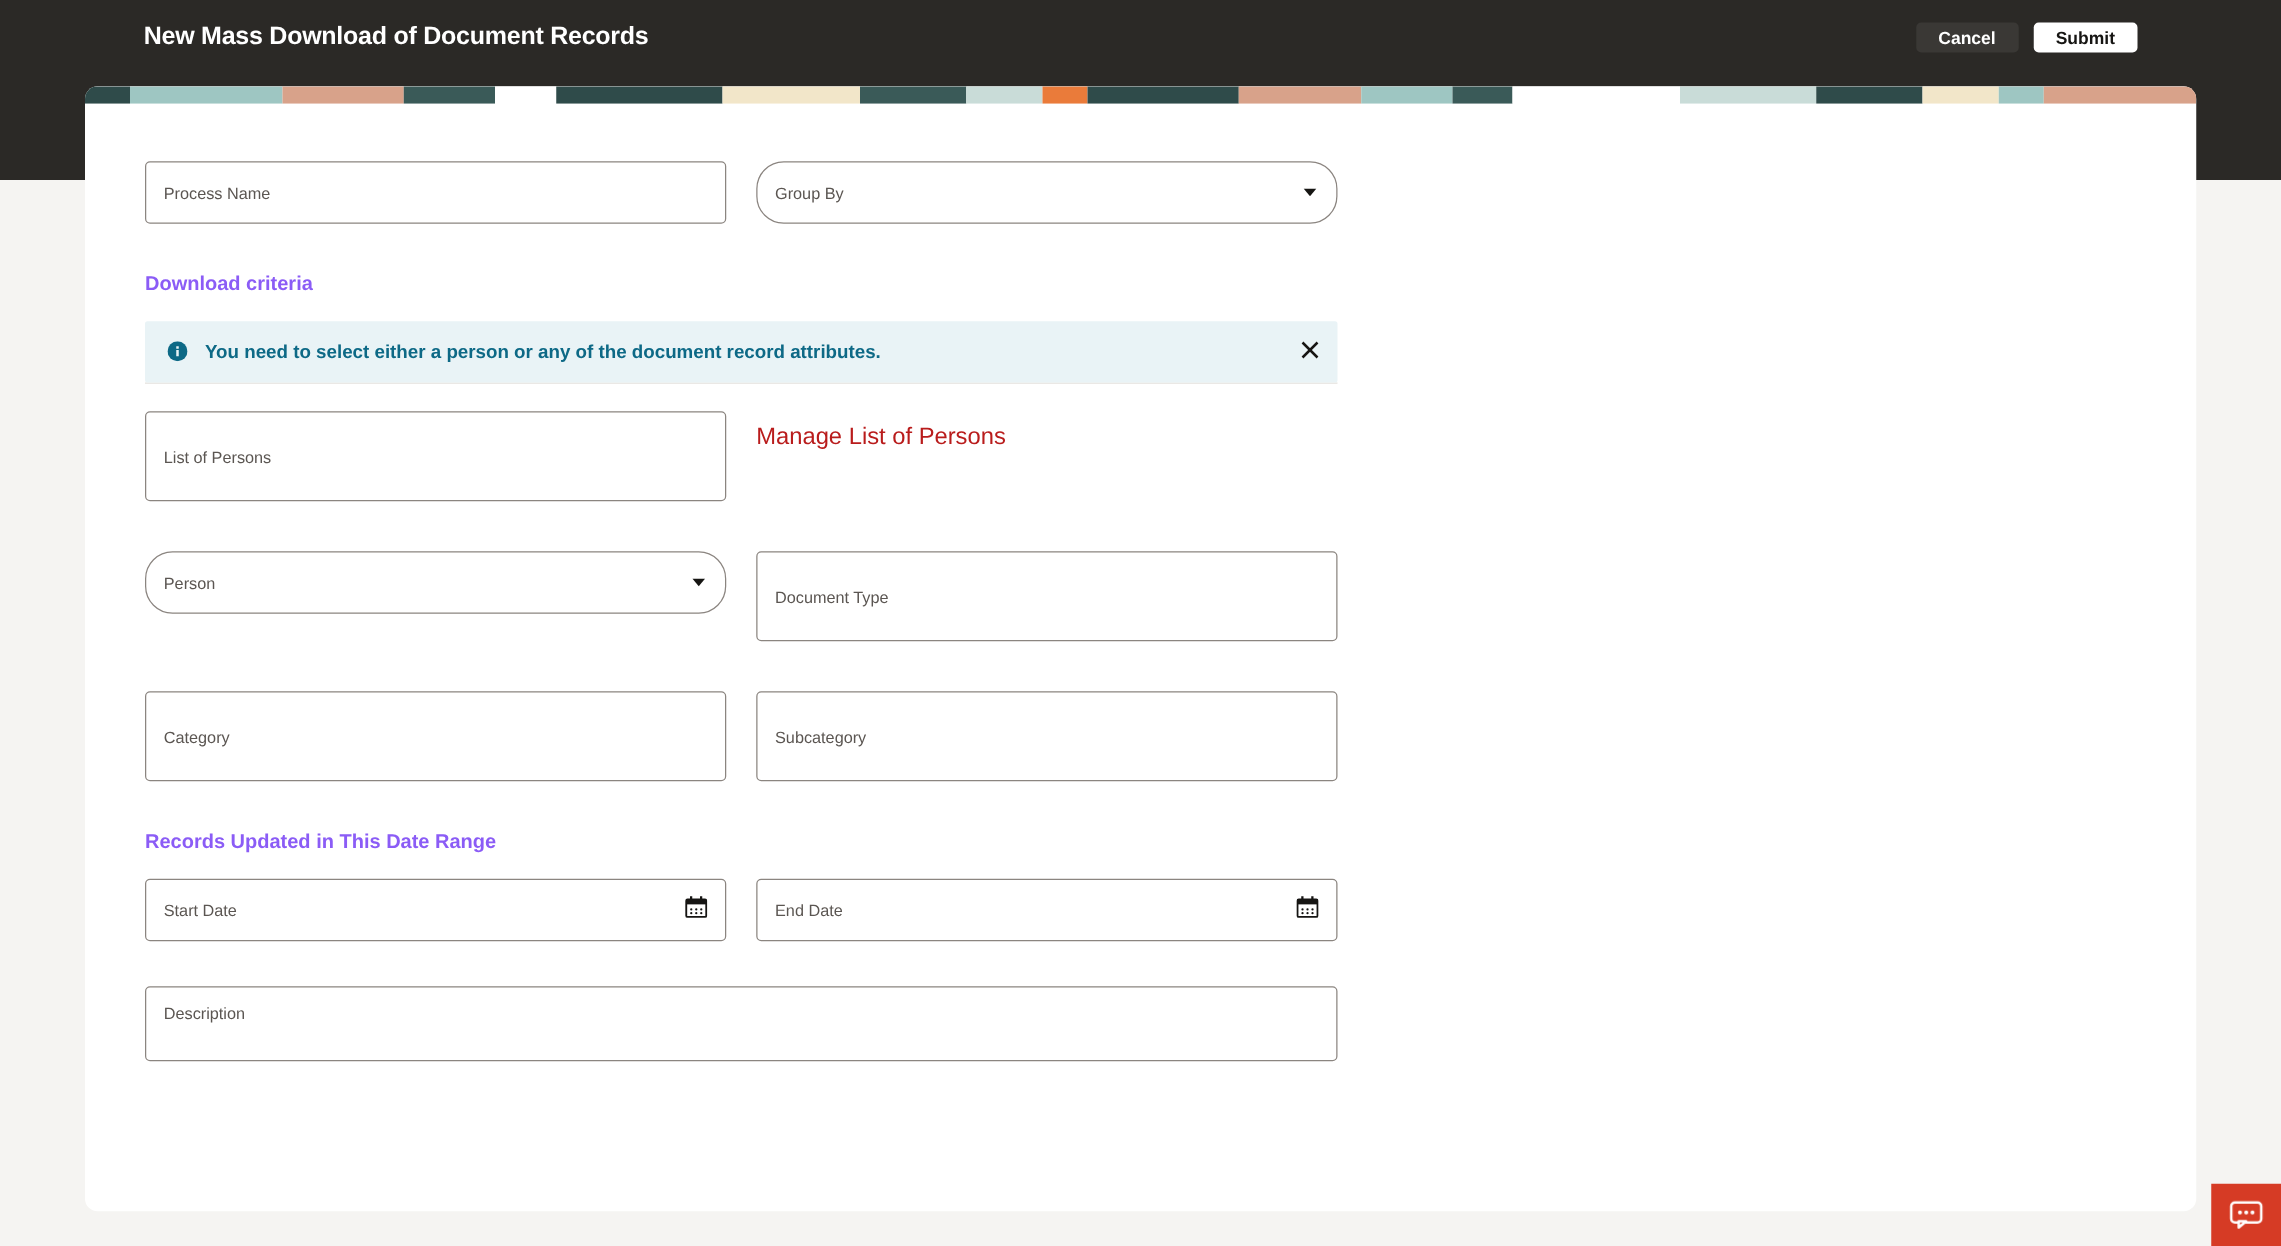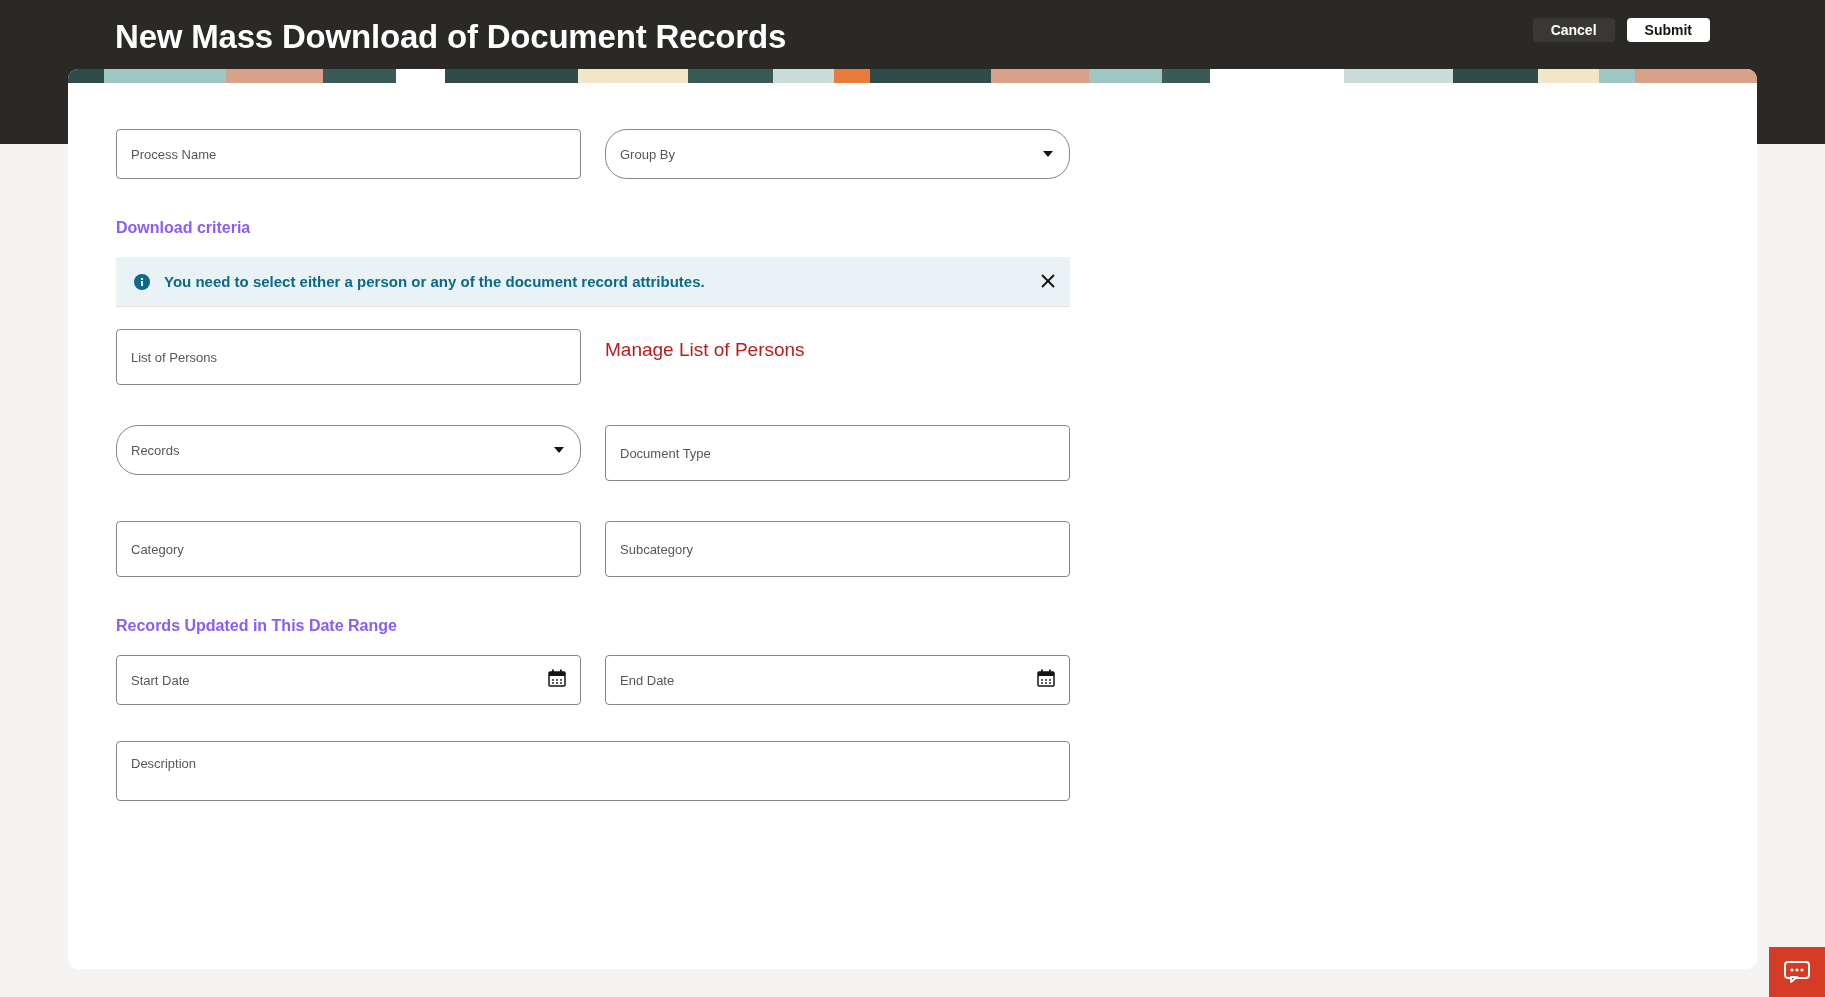--- a/index.html
+++ b/index.html
@@ -16,21 +16,21 @@
     position: relative;
   }
   .header-inner {
     display: flex;
     align-items: flex-start;
     justify-content: space-between;
     padding: 18px 115px 0 115px;
   }
   .page-title {
     color: #fff;
-    font-size: 33px;
+    font-size: 20px;
     font-weight: 700;
     letter-spacing: -0.2px;
   }
   .header-actions {
     display: flex;
     gap: 12px;
   }
   .btn {
     border: none;
     border-radius: 4px;
@@ -90,21 +90,21 @@
     height: 50px;
     border: 1px solid #8b8580;
     border-radius: 4px;
     padding: 0 14px;
     display: flex;
     align-items: center;
     background: #fff;
     position: relative;
   }
   .field-box.tall {
-    height: 56px;
+    height: 72px;
   }
   .field-box.select {
     cursor: pointer;
     border-radius: 22px;
   }
   .field-label {
     font-size: 13px;
     color: #5b5652;
   }
   .select-caret {
@@ -129,21 +129,21 @@
     font-weight: 700;
     color: #8b5cf6;
     margin-bottom: 20px;
   }
 
   .info-banner {
     background: #e9f3f6;
     border-radius: 2px;
     padding: 16px 18px;
     display: flex;
-    align-items: center;
+    align-items: flex-start;
     position: relative;
     margin-bottom: 0;
   }
   .info-banner svg.icon { flex-shrink: 0; }
   .info-text {
     color: #0d6986;
     font-weight: 700;
     font-size: 15px;
     margin-left: 14px;
   }
@@ -274,21 +274,21 @@
         </div>
       </div>
       <div class="field">
         <a class="link">Manage List of Persons</a>
       </div>
     </div>
 
     <div class="row">
       <div class="field">
         <div class="field-box select">
-          <span class="field-label">Records</span>
+          <span class="field-label">Person</span>
           <span class="select-caret"></span>
         </div>
       </div>
       <div class="field">
         <div class="field-box tall">
           <span class="field-label">Document Type</span>
         </div>
       </div>
     </div>
 

